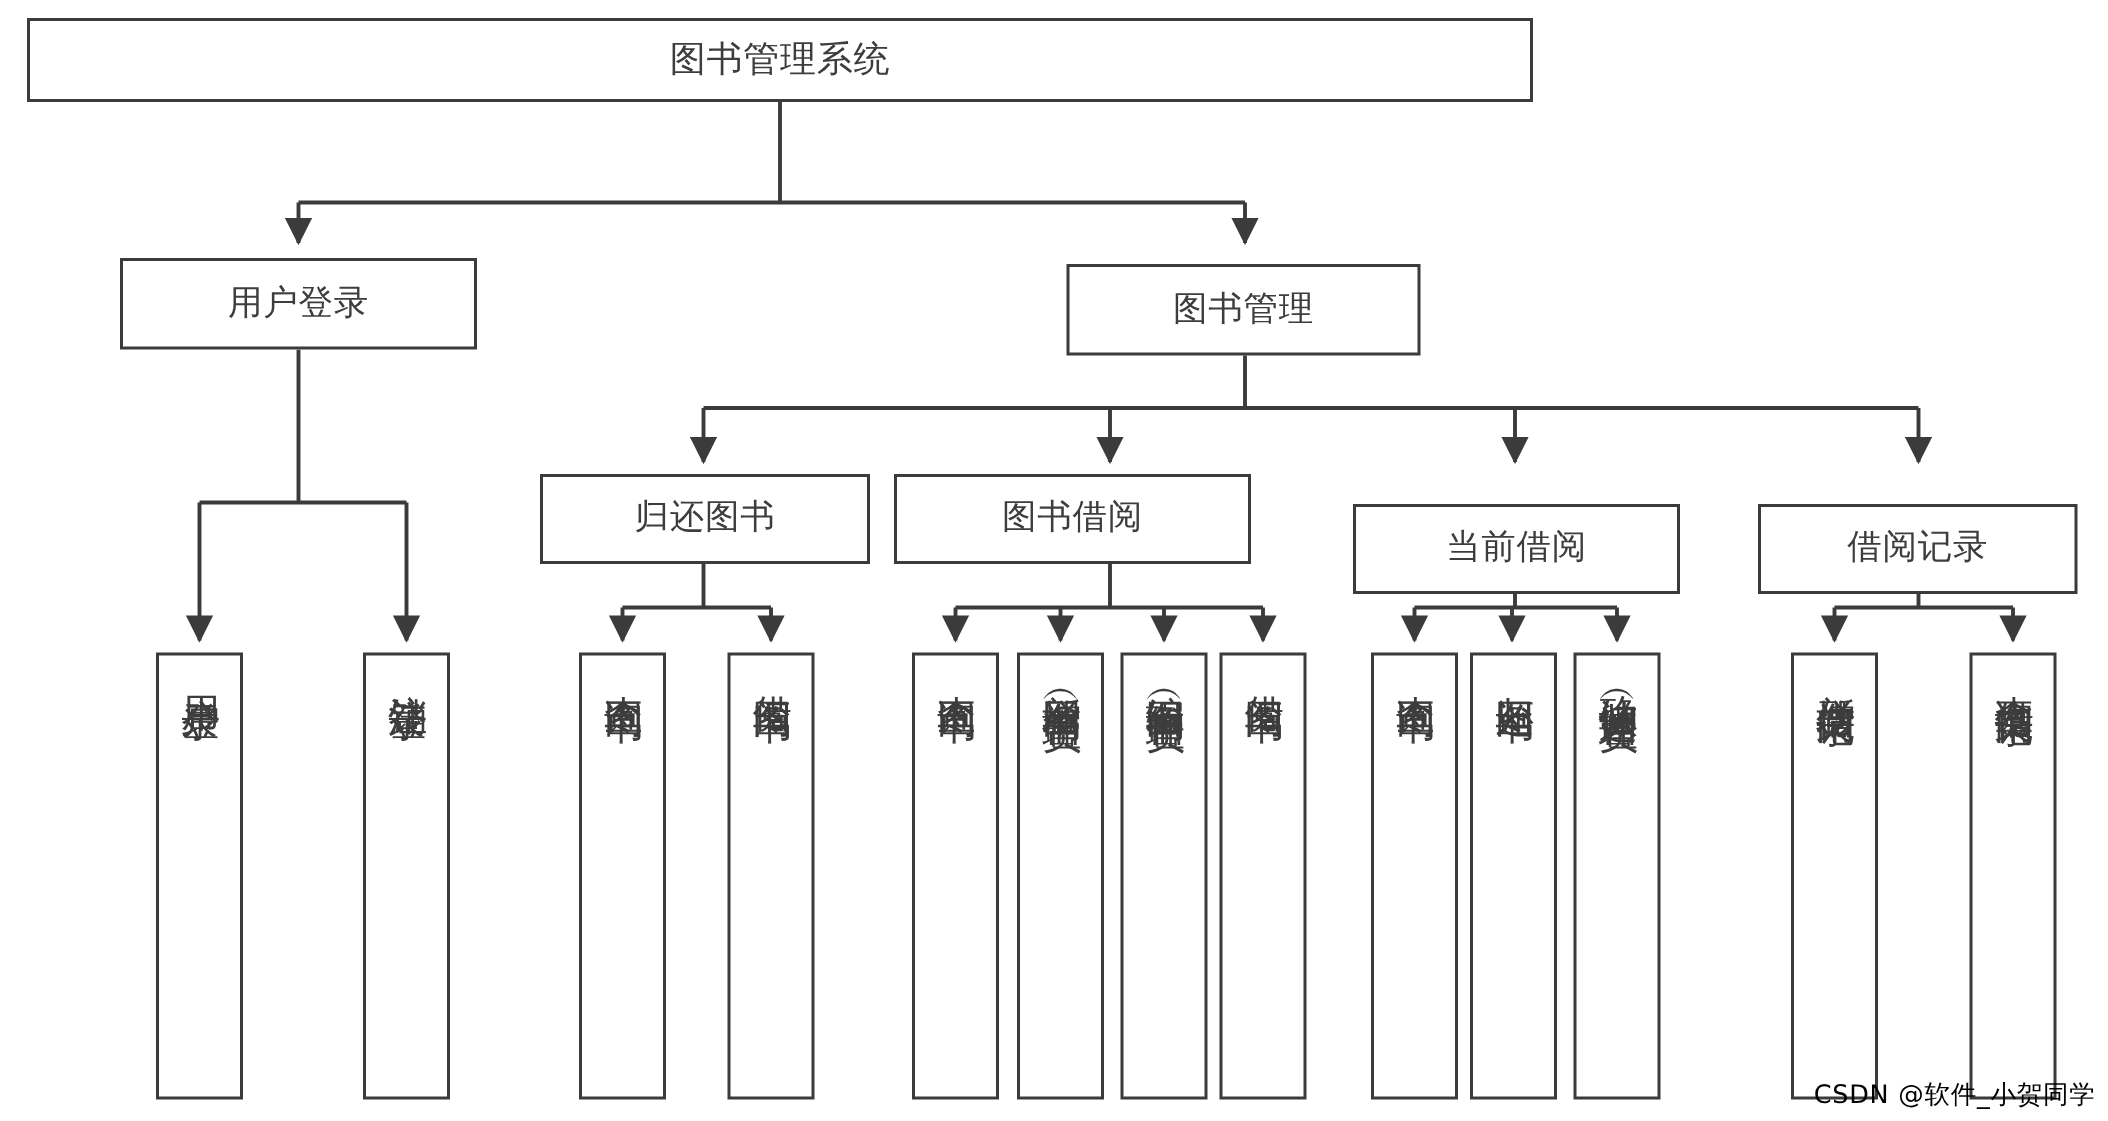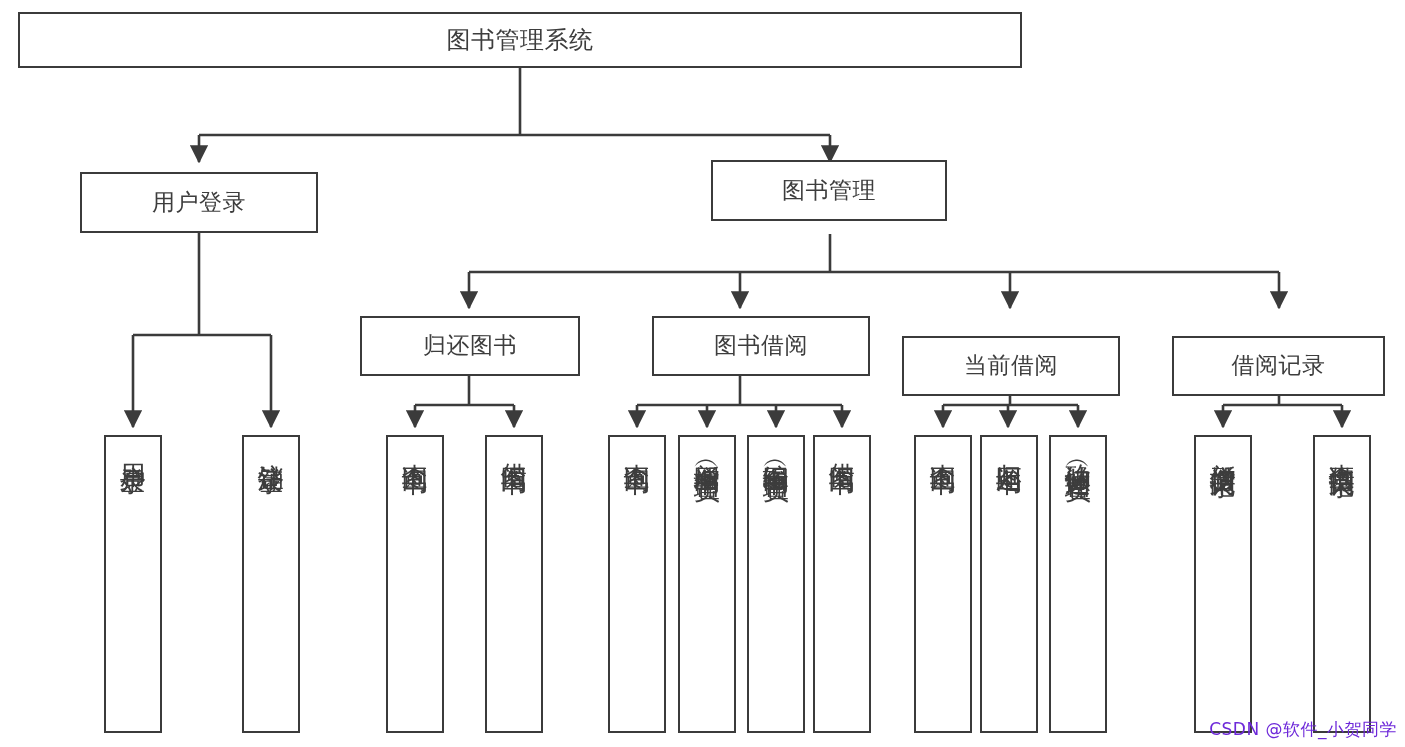--- a/index.html
+++ b/index.html
@@ -55,21 +55,21 @@
     font-size:26px;
     line-height:1.18;
     letter-spacing:2px;
     white-space:nowrap;
   }
   #watermark{
     position:absolute;
     right:8px;
     bottom:6px;
     font-size:17px;
-    color:#6d28d9;
+    color:#000000;
     letter-spacing:0.5px;
     z-index:5;
     white-space:nowrap;
   }
 </style>
 </head>
 <body>
 
 <div id="canvas">
 
@@ -124,29 +124,29 @@
   </svg>
 
   <div class="node h-node" id="n-root" style="left:18px; top:12px; width:1004px; height:56px;">
     <span class="lbl">图书管理系统</span>
   </div>
 
   <div class="node h-node" style="left:80px; top:172px; width:238px; height:61px;">
     <span class="lbl">用户登录</span>
   </div>
 
-  <div class="node h-node" style="left:711px; top:160px; width:236px; height:61px;">
+  <div class="node h-node" style="left:711px; top:176px; width:236px; height:61px;">
     <span class="lbl">图书管理</span>
   </div>
 
   <div class="node h-node" style="left:360px; top:316px; width:220px; height:60px;">
     <span class="lbl">归还图书</span>
   </div>
 
-  <div class="node h-node" style="left:652px; top:316px; width:218px; height:60px;">
+  <div class="node h-node" style="left:596px; top:316px; width:238px; height:60px;">
     <span class="lbl">图书借阅</span>
   </div>
 
   <div class="node h-node" style="left:902px; top:316px; width:218px; height:60px;margin-top:20px;">
     <span class="lbl">当前借阅</span>
   </div>
 
   <div class="node h-node" style="left:1172px; top:316px; width:213px; height:60px;margin-top:20px;">
     <span class="lbl">借阅记录</span>
   </div>

